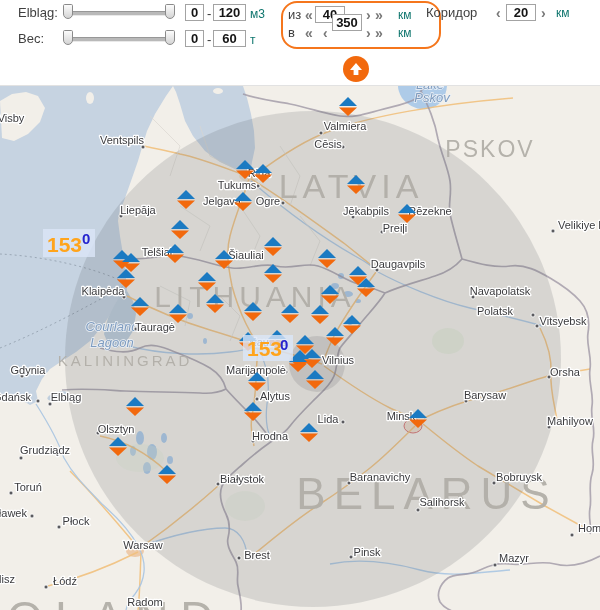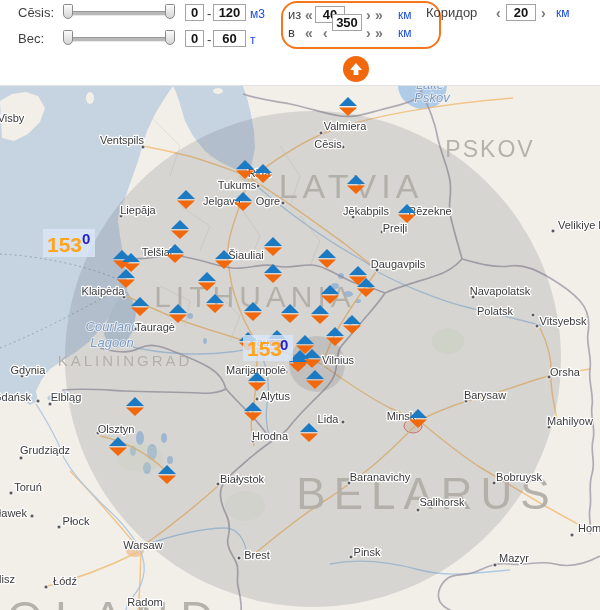--- a/index.html
+++ b/index.html
@@ -11,21 +11,21 @@
   .slider .track{position:absolute;left:3px;right:3px;top:7px;height:3px;background:#b9b9b9;
     border-top:1px solid #979797;border-bottom:1px solid #e9e9e9;}
   .slider .handle{position:absolute;top:0;width:10px;height:15px;
     background:linear-gradient(#fcfcfc,#d4d4d4);border:1px solid #8a8a8a;
     border-radius:2px 2px 6px 6px;box-sizing:border-box;}
   .h-left{left:0;} .h-right{right:0;}
   .num-box{position:absolute;height:15px;border:1px solid #a3a3a3;background:#fff;
     font-weight:bold;font-size:13px;text-align:center;color:#141414;padding:0;
     font-family:"Liberation Sans",sans-serif;box-sizing:content-box;}
   .dash{position:absolute;font-size:13px;color:#333;}
-  .unit{position:absolute;font-size:12px;color:#1d4ed8;}
+  .unit{position:absolute;font-size:12px;color:#0f766e;}
   .radius-panel{position:absolute;left:281px;top:1px;width:160px;height:48px;
     border:2px solid #f5761c;border-radius:16px;background:#fff;box-sizing:border-box;}
   .arrow{position:absolute;font-size:14px;font-weight:bold;color:#787878;cursor:pointer;
     line-height:14px;user-select:none;}
   .submit-btn{position:absolute;left:343px;top:56px;width:26px;height:26px;border:none;
     border-radius:50%;background:#f2690d;cursor:pointer;padding:0;display:flex;
     align-items:center;justify-content:center;}
   
   .map{position:absolute;left:0;top:85px;width:600px;height:525px;background:#f2efe9;
     border-top:1px solid #e2e2e2;box-sizing:border-box;overflow:hidden;}
@@ -35,21 +35,21 @@
   svg text.water{font-family:"Liberation Sans",sans-serif;fill:#7e9cc0;font-style:italic;font-size:13px;
     paint-order:stroke;stroke:#eef2f6;stroke-width:1.5px;}
   svg text.badge-num{font-family:"Liberation Sans",sans-serif;fill:#ffa41c;font-weight:bold;font-size:21px;}
   svg text.badge-sup{font-family:"Liberation Sans",sans-serif;fill:#2523cf;font-weight:bold;font-size:15px;}
 </style>
 </head>
 <body>
 
 <div class="toolbar">
 
-  <span class="tlabel" style="left:18px;top:5px;">Cēsis:</span>
+  <span class="tlabel" style="left:18px;top:5px;">Elbląg:</span>
   <div class="slider" style="left:63px;top:4px;">
     <div class="track"></div>
     <div class="handle h-left"></div>
     <div class="handle h-right"></div>
   </div>
   <input class="num-box" style="left: 185px; top: 4px; width: 17px;" value="0">
   <span class="dash" style="left:207px;top:6px;">-</span>
   <input class="num-box" style="left: 213px; top: 4px; width: 31px;" value="120">
   <span class="unit" style="left:250px;top:7px;">м3</span>
 

